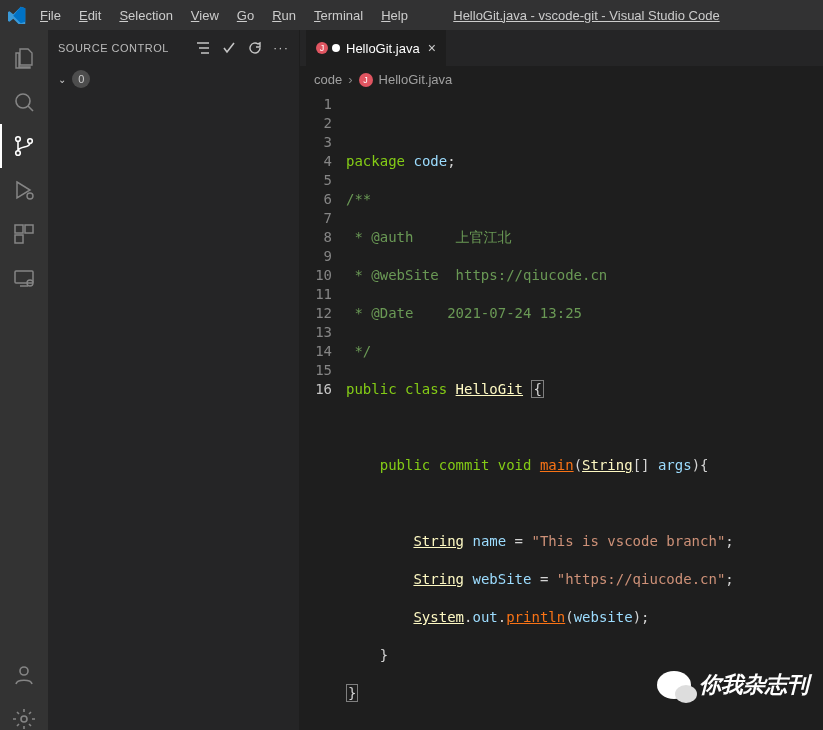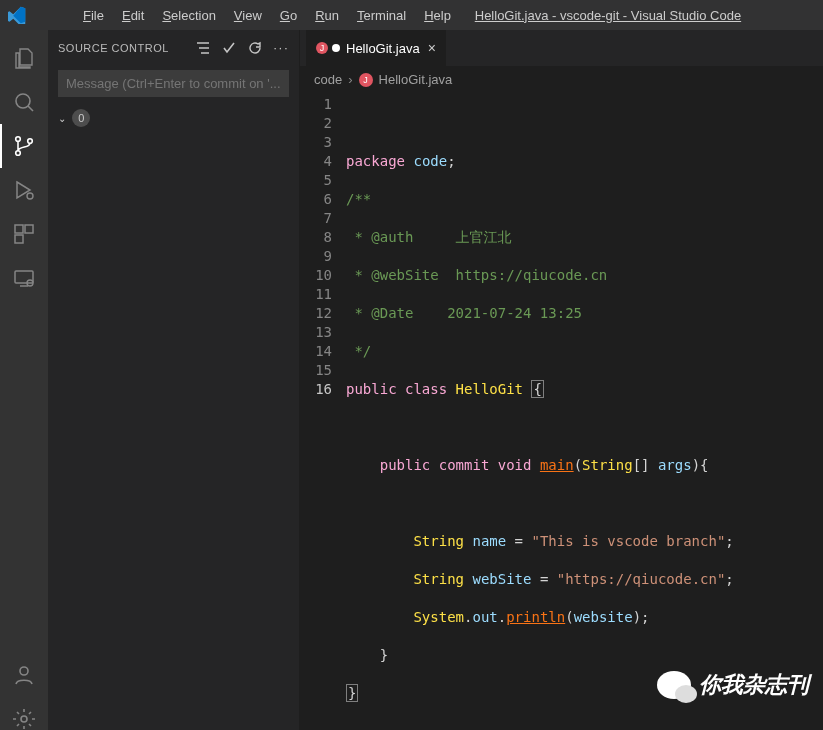--- a/index.html
+++ b/index.html
@@ -12,21 +12,21 @@
   overflow: hidden;
   display: flex; flex-direction: column;
 }
 
 .titlebar {
   height: 30px; background: #323233;
   display: flex; align-items: center;
   padding: 0 6px;
 }
 .logo { width: 18px; height: 18px; margin: 0 6px 0 2px; }
-.menu { display: flex; gap: 2px; margin-left: 43px; }
+.menu { display: flex; gap: 2px; }
 .menu-item { padding: 4px 8px; cursor: default; color: #ccc; }
 .menu-item u { text-decoration: underline; }
 .title-text { flex: 1; text-align: center; padding-right: 60px; color: #ccc; text-decoration: underline; }
 
 
 .middle { flex: 1; display: flex; min-height: 0; }
 
 
 .activitybar {
   width: 48px; background: #333333;
@@ -87,22 +87,22 @@
 .breadcrumb .sep { color: #888; }
 
 .code {
   display: flex; font-family: Consolas, monospace; font-size: 14px; line-height: 19px;
   padding-top: 2px;
 }
 .gutter { width: 46px; text-align: right; padding-right: 14px; color: #858585; }
 .gutter div.cur { color: #c6c6c6; }
 .lines { flex: 1; white-space: pre; color: #d4d4d4; }
 .ln { min-height: 19px; }
-.kw { color: #f9a8d4; }
-.ty { color: #fde047; }
+.kw { color: #84cc16; }
+.ty { color: #fef9c3; text-decoration: underline; }
 .fn { color: #f97316; text-decoration: underline; }
 .st { color: #ce9178; }
 .cm { color: #6a9955; }
 .vr { color: #9cdcfe; }
 .ul { }
 .brk { border: 1px solid #7f7f7f; padding: 0 1px;}
 
 
 .wechat-overlay {
   position: absolute; right: 14px; bottom: 30px;
@@ -203,21 +203,20 @@
             </svg>
         <svg width="16" height="16" viewBox="0 0 16 16">
               <path d="M3 8l3 4 7-9" stroke-width="1.6"></path>
             </svg>
         <svg width="16" height="16" viewBox="0 0 16 16">
               <path d="M13 8a5 5 0 1 1-2-4l2-1v4h-4" stroke-width="1.4"></path>
             </svg>
         <span style="letter-spacing:1px;">···</span>
       </span>
     </div>
-    <input class="commit-msg" placeholder="Message (Ctrl+Enter to commit on '..." style="">
     <div class="changes-row">
       <span class="chev">⌄</span>
       <span class="count">0</span>
     </div>
   </div>
 
   <div class="editor-group">
     <div class="tabs">
       <div class="tab">
         <span class="dot">J</span>

